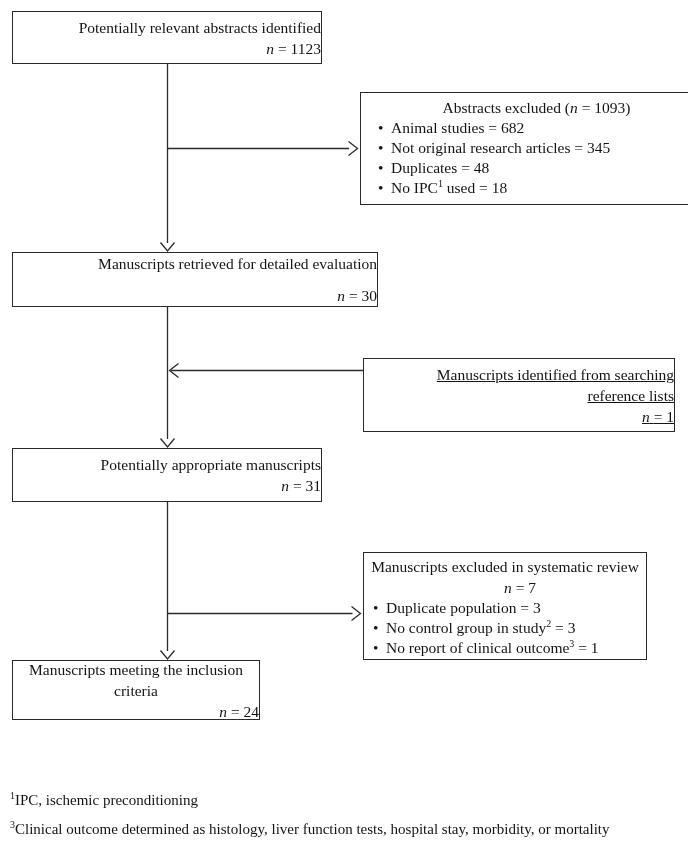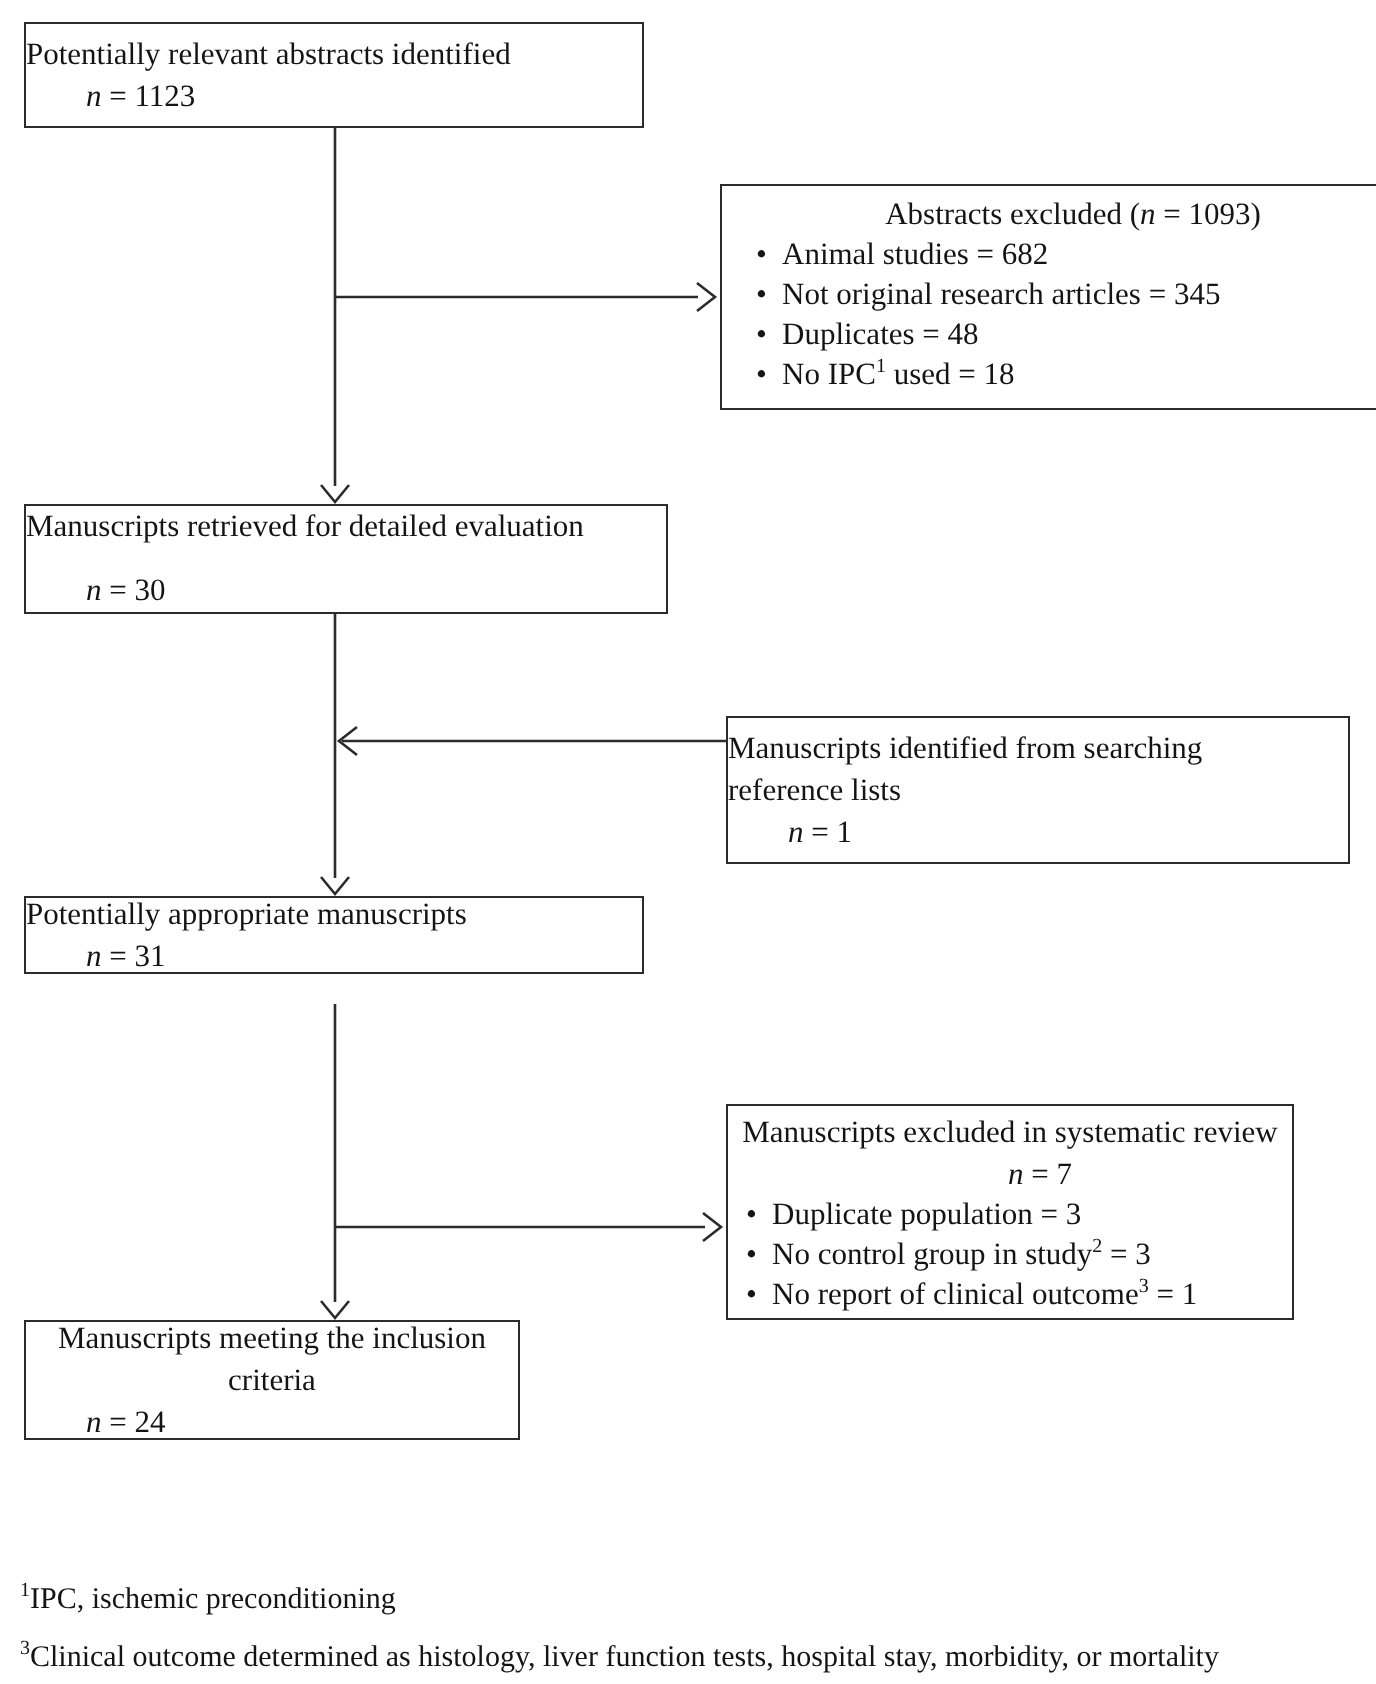--- a/index.html
+++ b/index.html
@@ -29,29 +29,29 @@
     border: 1.5px solid #2b2b2b;
     box-sizing: border-box;
     background: #ffffff;
     font-size: 15.5px;
     line-height: 21px;
   }
   .box.centered {
     display: flex;
     flex-direction: column;
     justify-content: center;
-    align-items: flex-start;
+    align-items: flex-end;
     text-align: center;
   }
   .box-identified   { left: 12px;  top: 11px;  width: 310px; height: 53px; }
-  .box-retrieved    { left: 12px;  top: 252px; width: 322px; height: 55px; gap: 11px; }
-  .box-appropriate  { left: 12px;  top: 448px; width: 310px; height: 39px; }
+  .box-retrieved    { left: 12px;  top: 252px; width: 366px; height: 55px; gap: 11px; }
+  .box-appropriate  { left: 12px;  top: 448px; width: 310px; height: 54px; }
   .box-inclusion    { left: 12px;  top: 660px; width: 248px; height: 60px; }
   .box-excl-abs     { left: 360px; top: 92px;  width: 353px; height: 113px; padding: 4px 13px; }
-  .box-reference    { left: 363px; top: 358px; width: 312px; height: 74px; }
+  .box-reference    { left: 363px; top: 358px; width: 312px; height: 74px; text-decoration: underline; }
   .box-excl-review  { left: 363px; top: 552px; width: 284px; height: 108px; padding: 3px 5px; }
   .box-title-center {
     text-align: center;
     line-height: 21px;
   }
   .nline {
     text-align: center;
     line-height: 21px;
     margin-left: 30px;
   }

